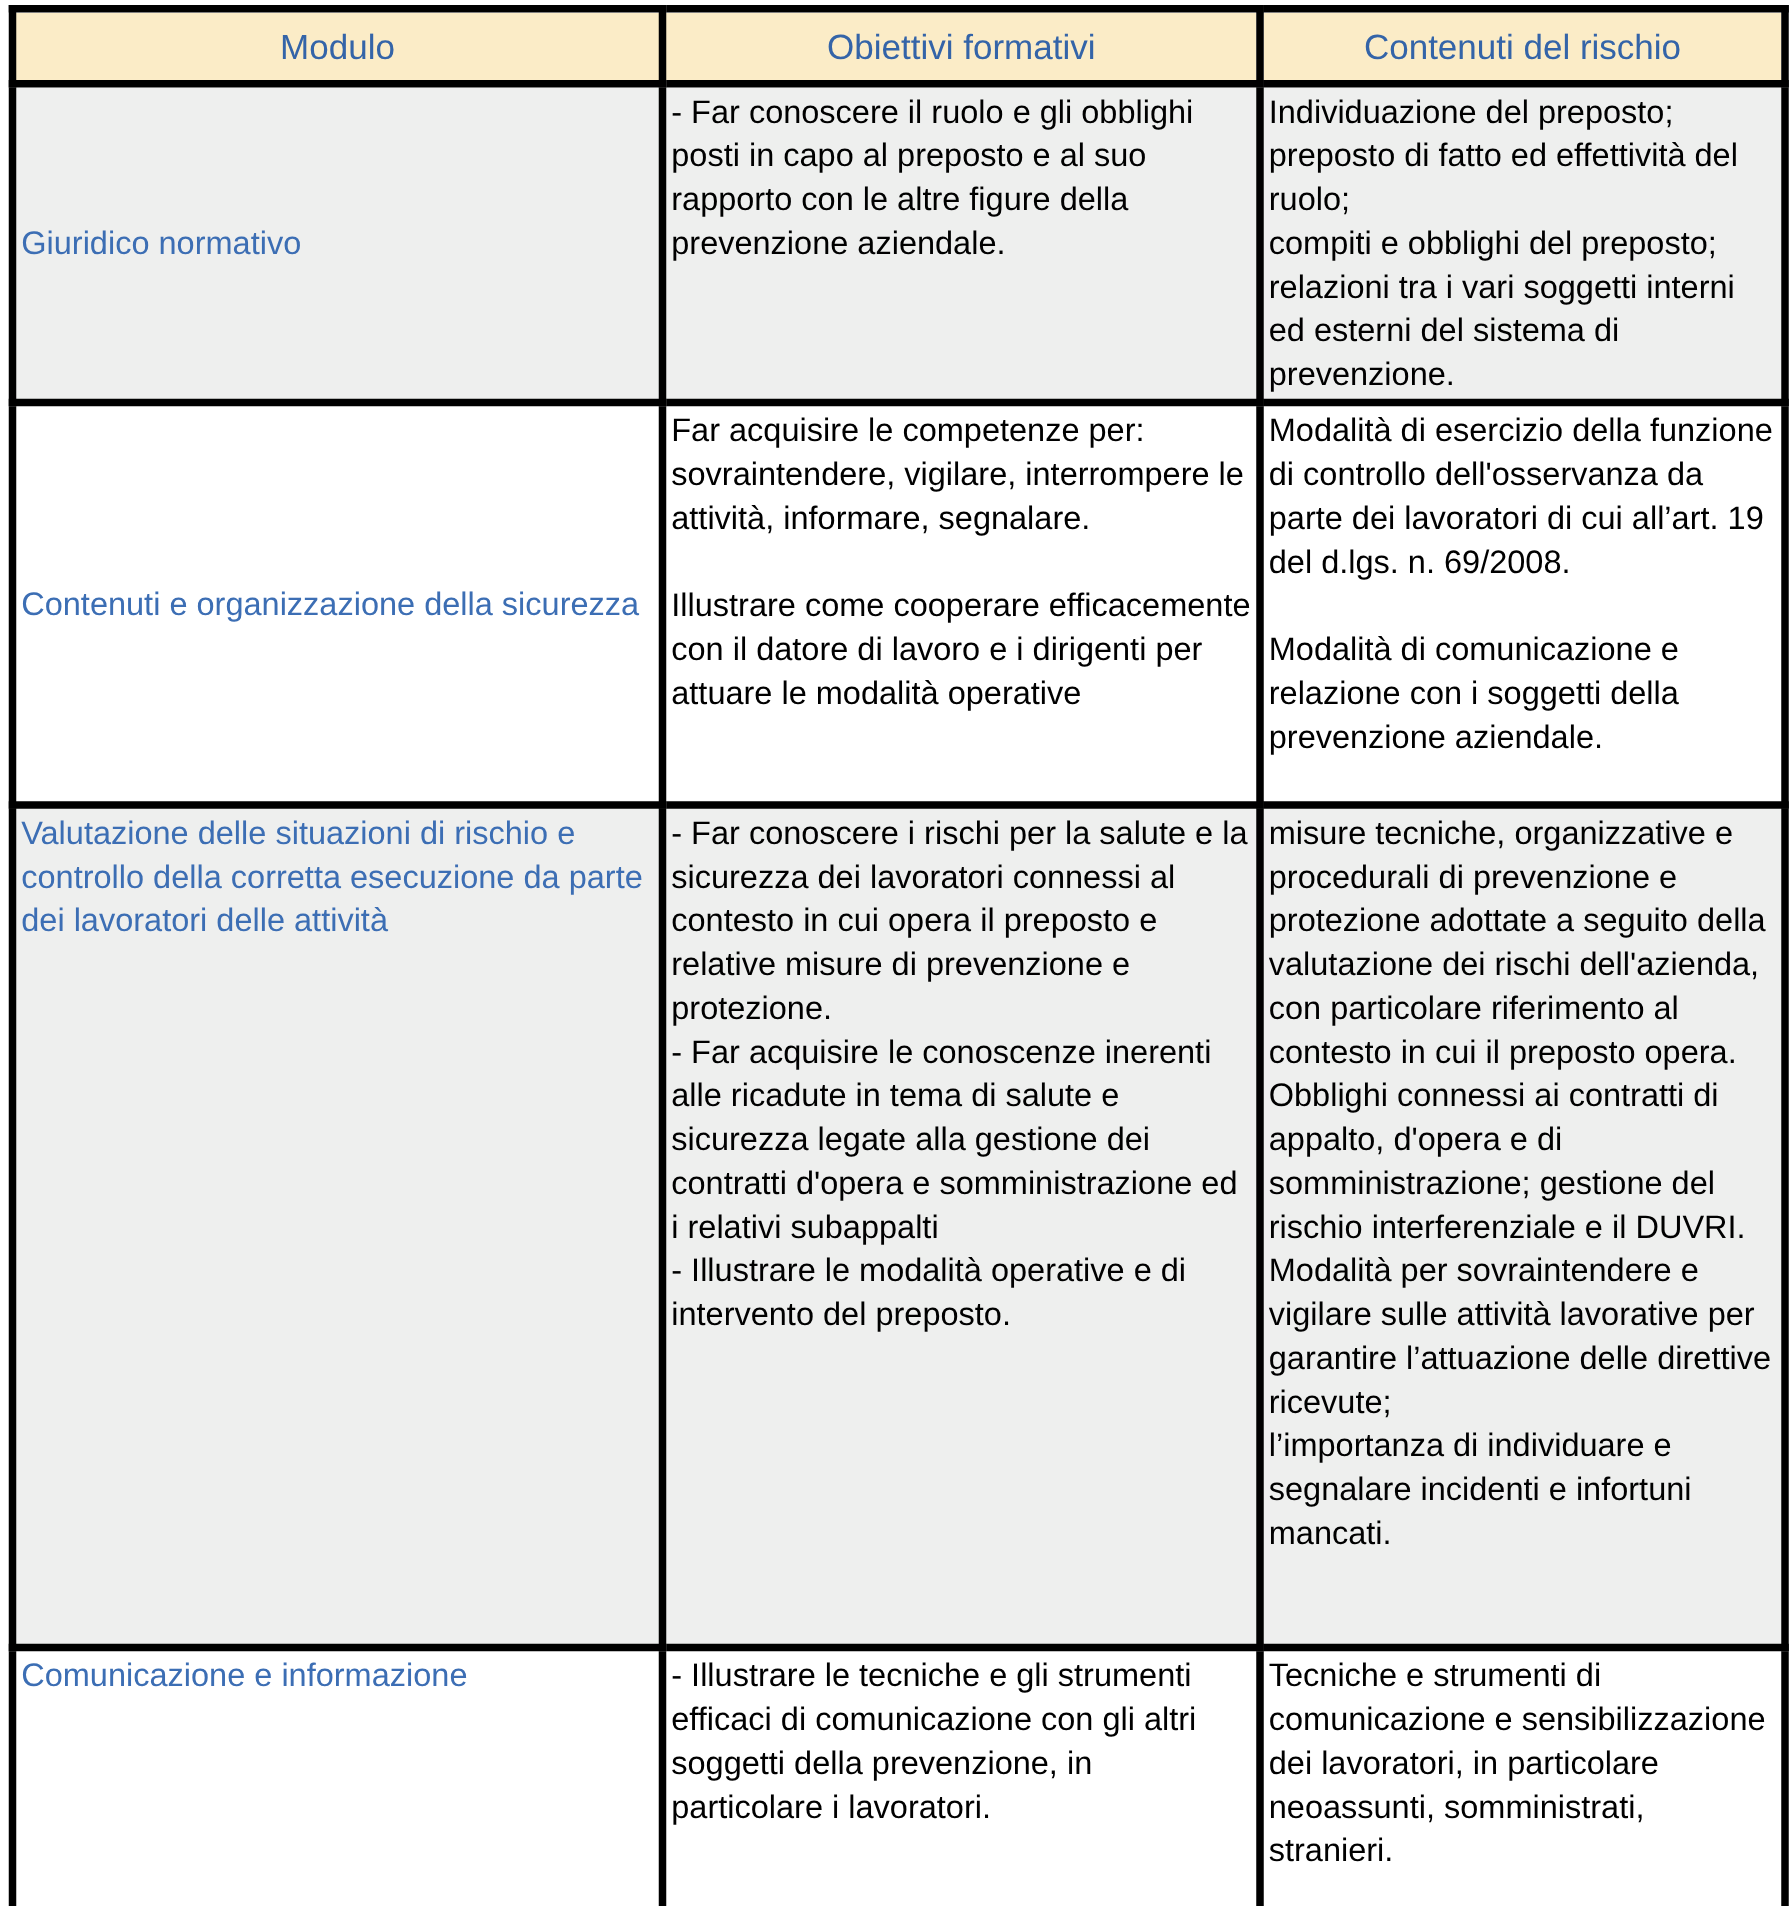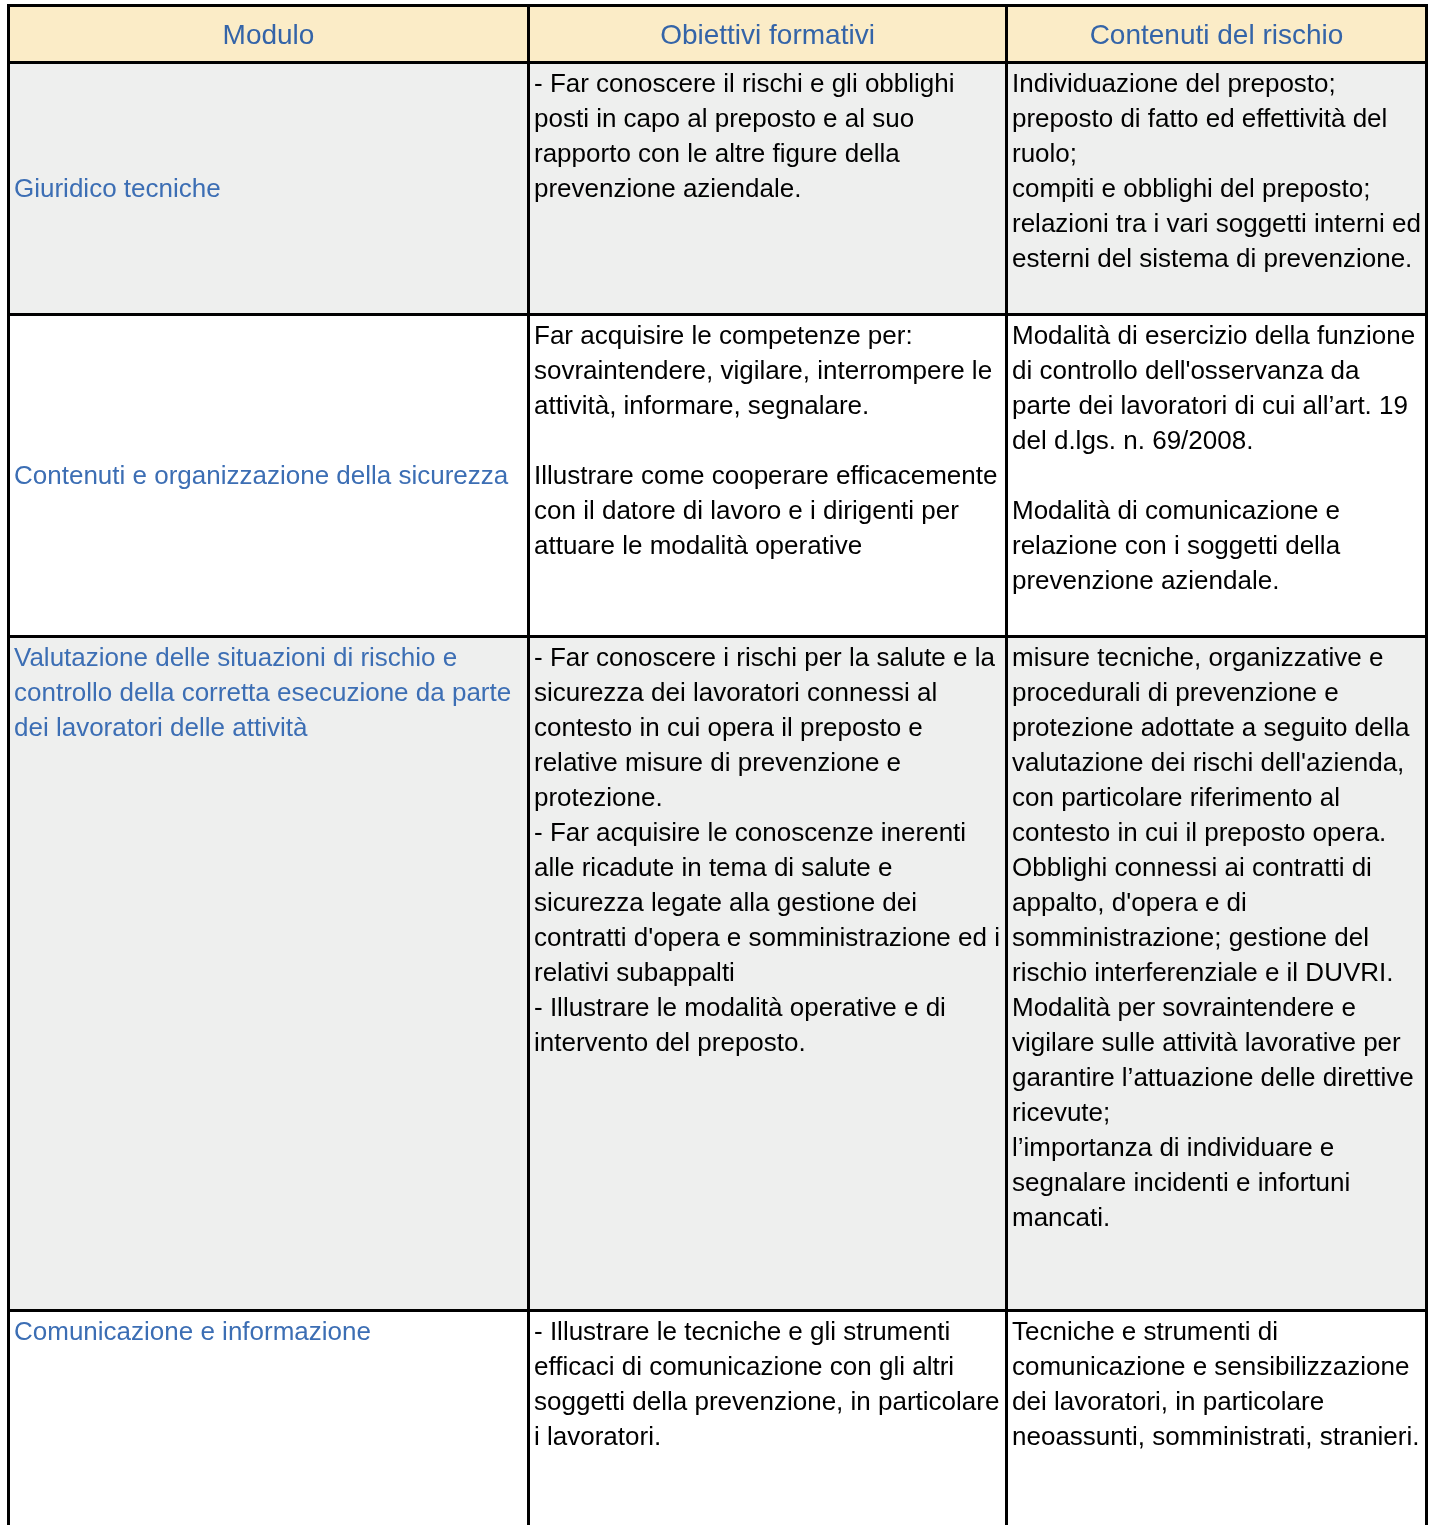--- a/index.html
+++ b/index.html
@@ -15,21 +15,21 @@
   table.modules {
     border-collapse: collapse;
     table-layout: fixed;
     width: 1418px;
   }
   table.modules col.c1 { width: 520px; }
   table.modules col.c2 { width: 478px; }
   table.modules col.c3 { width: 420px; }
 
   th, td {
-    border: 3px solid #000000;
+    border: 6px solid #000000;
     padding: 2px 4px;
     vertical-align: top;
     font-size: 26px;
     line-height: 35px;
     color: #000000;
     white-space: pre-line;
     overflow: hidden;
     word-wrap: break-word;
   }
   thead th {
@@ -70,22 +70,22 @@
     </colgroup>
     <thead>
       <tr>
         <th>Modulo</th>
         <th>Obiettivi formativi</th>
         <th>Contenuti del rischio</th>
       </tr>
     </thead>
     <tbody>
       <tr class="r1 alt v-middle">
-        <td class="module">Giuridico tecniche</td>
-        <td>- Far conoscere il rischi e gli obblighi posti in capo al preposto e al suo rapporto con le altre figure della prevenzione aziendale.</td>
+        <td class="module">Giuridico normativo</td>
+        <td>- Far conoscere il ruolo e gli obblighi posti in capo al preposto e al suo rapporto con le altre figure della prevenzione aziendale.</td>
         <td>Individuazione del preposto;
 preposto di fatto ed effettività del ruolo;
 compiti e obblighi del preposto;
 relazioni tra i vari soggetti interni ed esterni del sistema di prevenzione.</td>
       </tr>
       <tr class="r2 plain v-middle">
         <td class="module">Contenuti e organizzazione della sicurezza</td>
         <td>Far acquisire le competenze per: sovraintendere, vigilare, interrompere le attività, informare, segnalare.
 
 Illustrare come cooperare efficacemente con il datore di lavoro e i dirigenti per attuare le modalità operative</td>

